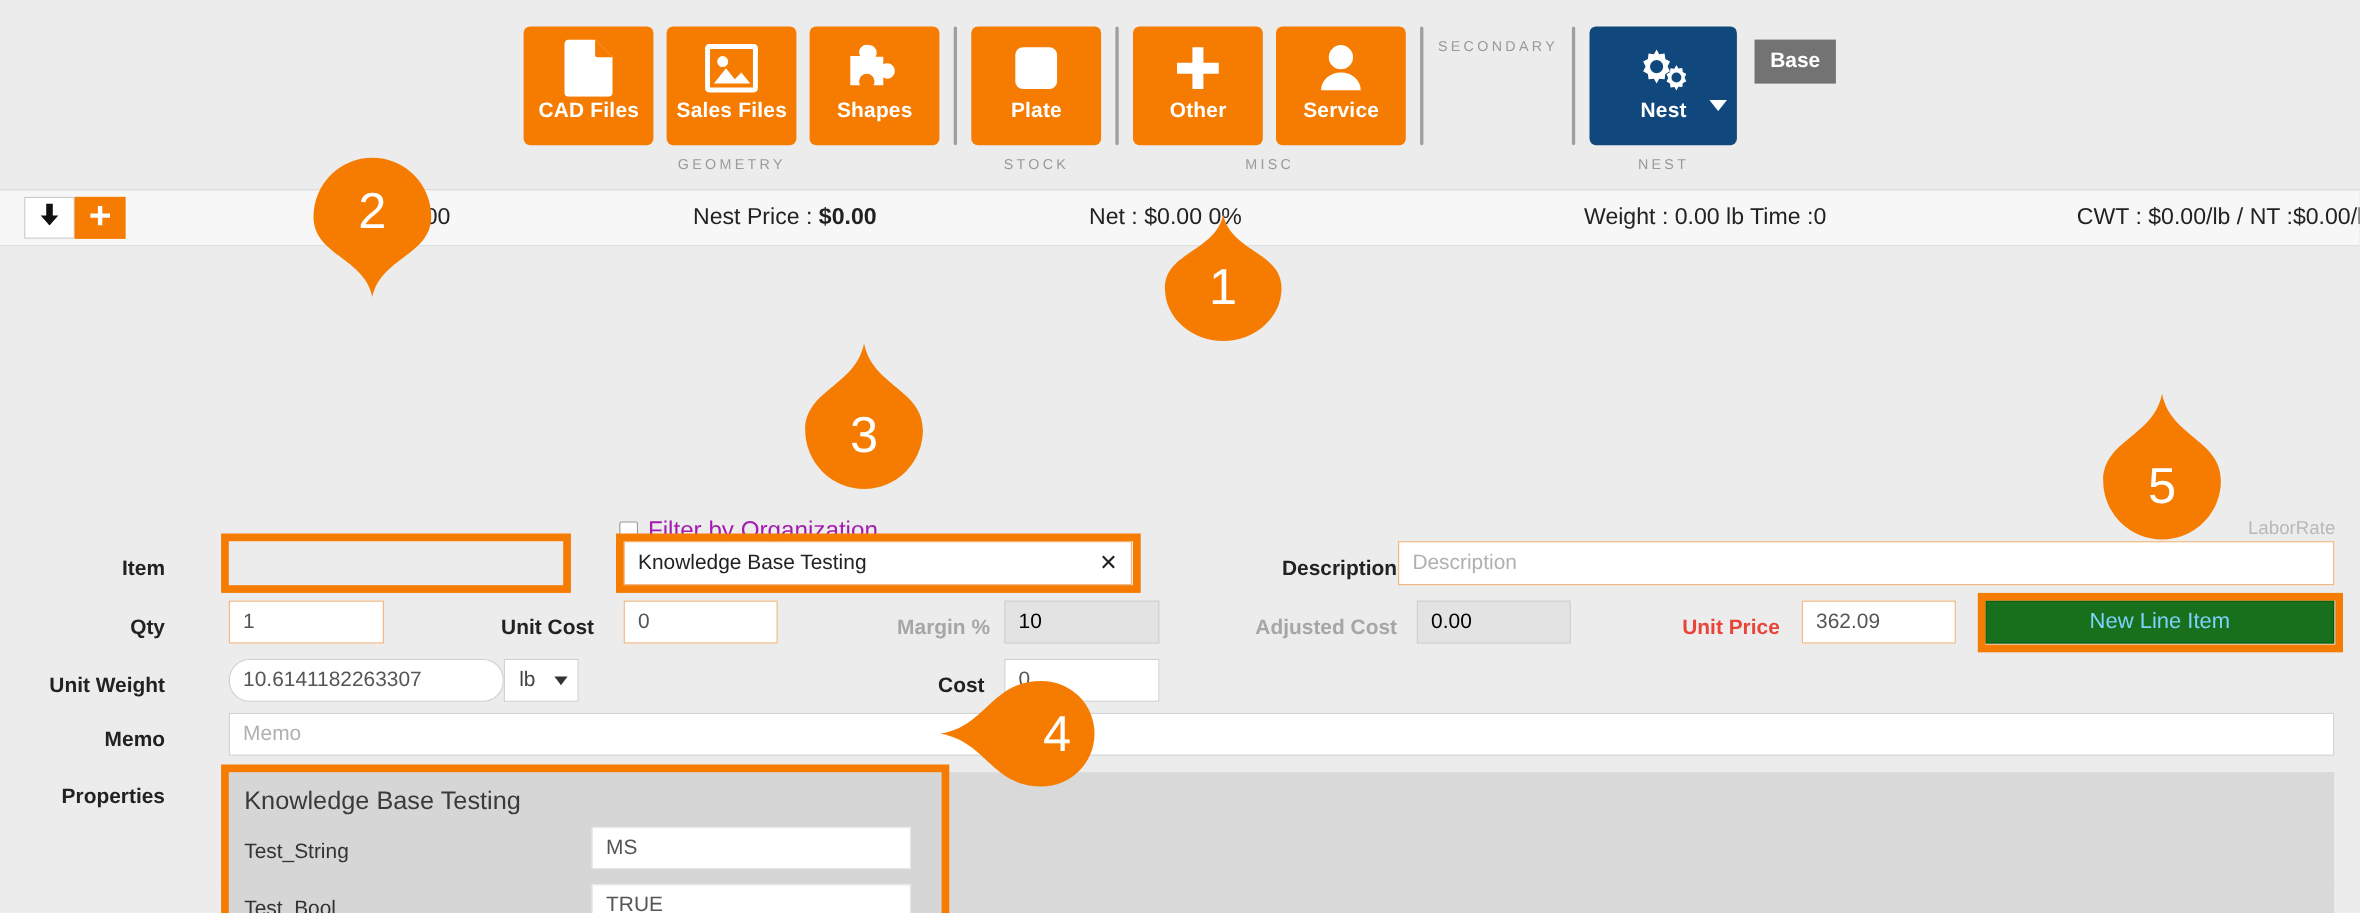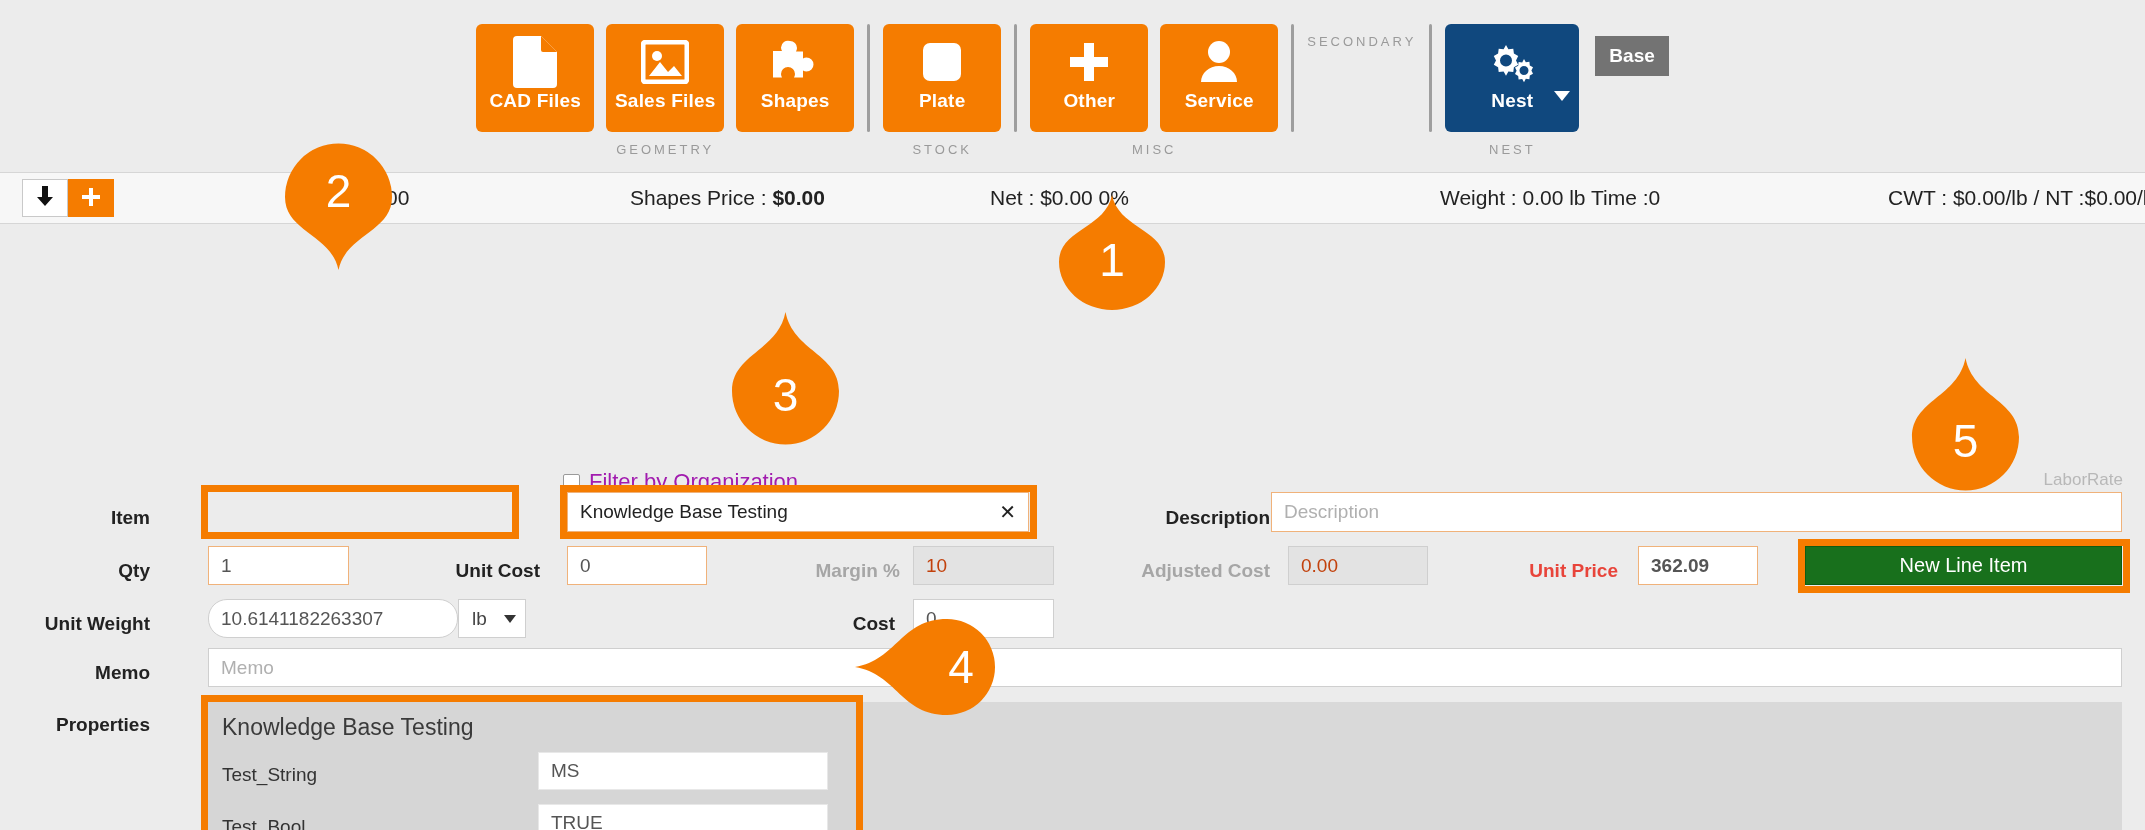--- a/index.html
+++ b/index.html
@@ -66,21 +66,21 @@
     background: #ececec;
   }
   .lbl { font-size: 19px; font-weight: bold; color: #222; position: absolute; text-align: right; }
   .lbl.muted { color: #a6a6a6; }
   .lbl.red { color: #e8443a; }
   .fld {
     position: absolute; background: #fff; border: 1px solid #f0b27a;
     font-size: 19px; color: #555; padding: 0 12px; display: flex; align-items: center;
     font-family: "Liberation Sans", sans-serif;
   }
-  .fld.grey { background: #e3e3e3; border-color: #cfcfcf; color: #c2410c; }
+  .fld.grey { background: #e3e3e3; border-color: #cfcfcf; color: #000000; }
   .fld.ph { color: #b0b0b0; }
   .caret-dn {
     position: absolute; right: 12px; top: 50%; transform: translateY(-50%);
     width: 0; height: 0; border-left: 7px solid transparent; border-right: 7px solid transparent;
     border-top: 9px solid #333;
   }
   .clear-x { position: absolute; right: 12px; top: 50%; transform: translateY(-50%); font-size: 20px; color: #222; }
 
   .chk-row { position: absolute; left: 563px; top: 245px; display: flex; align-items: center; gap: 9px; }
   .chk-box { width: 17px; height: 17px; border: 1px solid #9a9a9a; background: #fff; border-radius: 2px; }
@@ -89,21 +89,21 @@
   .laborrate { position: absolute; right: 22px; top: 246px; font-size: 17px; color: #b8b8b8; }
 
   .hl { position: absolute; border: 7px solid #f57c00; pointer-events: none; }
 
   .unit-sel {
     position: absolute; background: #fff; border: 1px solid #cfcfcf;
     font-size: 19px; color: #444; display: flex; align-items: center; padding-left: 13px;
   }
 
   .newline-btn {
-    position: absolute; background: #18701c; color: #ffffff; border: 1px solid #0e5c12;
+    position: absolute; background: #18701c; color: #7dd3fc; border: 1px solid #0e5c12;
     font-size: 20px; display: flex; align-items: center; justify-content: center; cursor: pointer;
   }
 
   
   .props-panel {
     position: absolute; background: #d6d6d6;
   }
   .props-title { position: absolute; font-size: 23px; color: #3a3a3a; }
   .prop-lbl { position: absolute; font-size: 19px; color: #333; }
   .prop-fld {
@@ -249,21 +249,21 @@
       </div>
       <div class="sb plus">
         <span>
           <svg width="18" height="18" viewBox="0 0 18 18">
               <path fill="#fff" d="M7 0h4v7h7v4h-7v7H7v-7H0V7h7z"></path>
             </svg>
         </span>
       </div>
     </div>
     <div class="sum-item" id="sum-total">Total : $0.00</div>
-    <div class="sum-item" id="sum-sales"><span>Shapes Price : </span><b>$0.00</b></div>
+    <div class="sum-item" id="sum-sales"><span>Nest Price : </span><b>$0.00</b></div>
     <div class="sum-item" id="sum-net">Net : $0.00   0%</div>
     <div class="sum-item" id="sum-weight">Weight : 0.00 lb Time :0</div>
     <div class="sum-item" id="sum-cwt">CWT : $0.00/lb / NT :$0.00/h</div>
   </div>
 
   <div class="form">
 
     <div class="chk-row">
       <div class="chk-box"></div>
       <div class="chk-lbl">Filter by Organization</div>
@@ -291,21 +291,21 @@
     </div>
     <div class="lbl muted" style="left:770px; top:336px; width:130px;">Margin %</div>
     <div class="fld grey" style="left:913px; top:322px; width:141px; height:39px;">
       <span>10</span>
     </div>
     <div class="lbl muted" style="left:1090px; top:336px; width:180px;">Adjusted Cost</div>
     <div class="fld grey" style="left:1288px; top:322px; width:140px; height:39px;">
       <span>0.00</span>
     </div>
     <div class="lbl red" style="left:1470px; top:336px; width:148px;">Unit Price</div>
-    <div class="fld" style="left:1638px; top:322px; width:120px; height:39px;font-weight:bold;">
+    <div class="fld" style="left:1638px; top:322px; width:140px; height:39px;">
       <span>362.09</span>
     </div>
     <div class="newline-btn" style="left:1805px; top:322px; width:317px; height:39px;">New Line Item</div>
 
     <div class="lbl" style="left:40px; top:389px; width:110px;">Unit Weight</div>
     <div class="fld" style="left:208px; top:375px; width:250px; height:39px; border-color:#cfcfcf;border-radius:19px;">
       <span>10.6141182263307</span>
     </div>
     <div class="unit-sel" style="left:458px; top:375px; width:68px; height:39px;">
       <span>lb</span>

